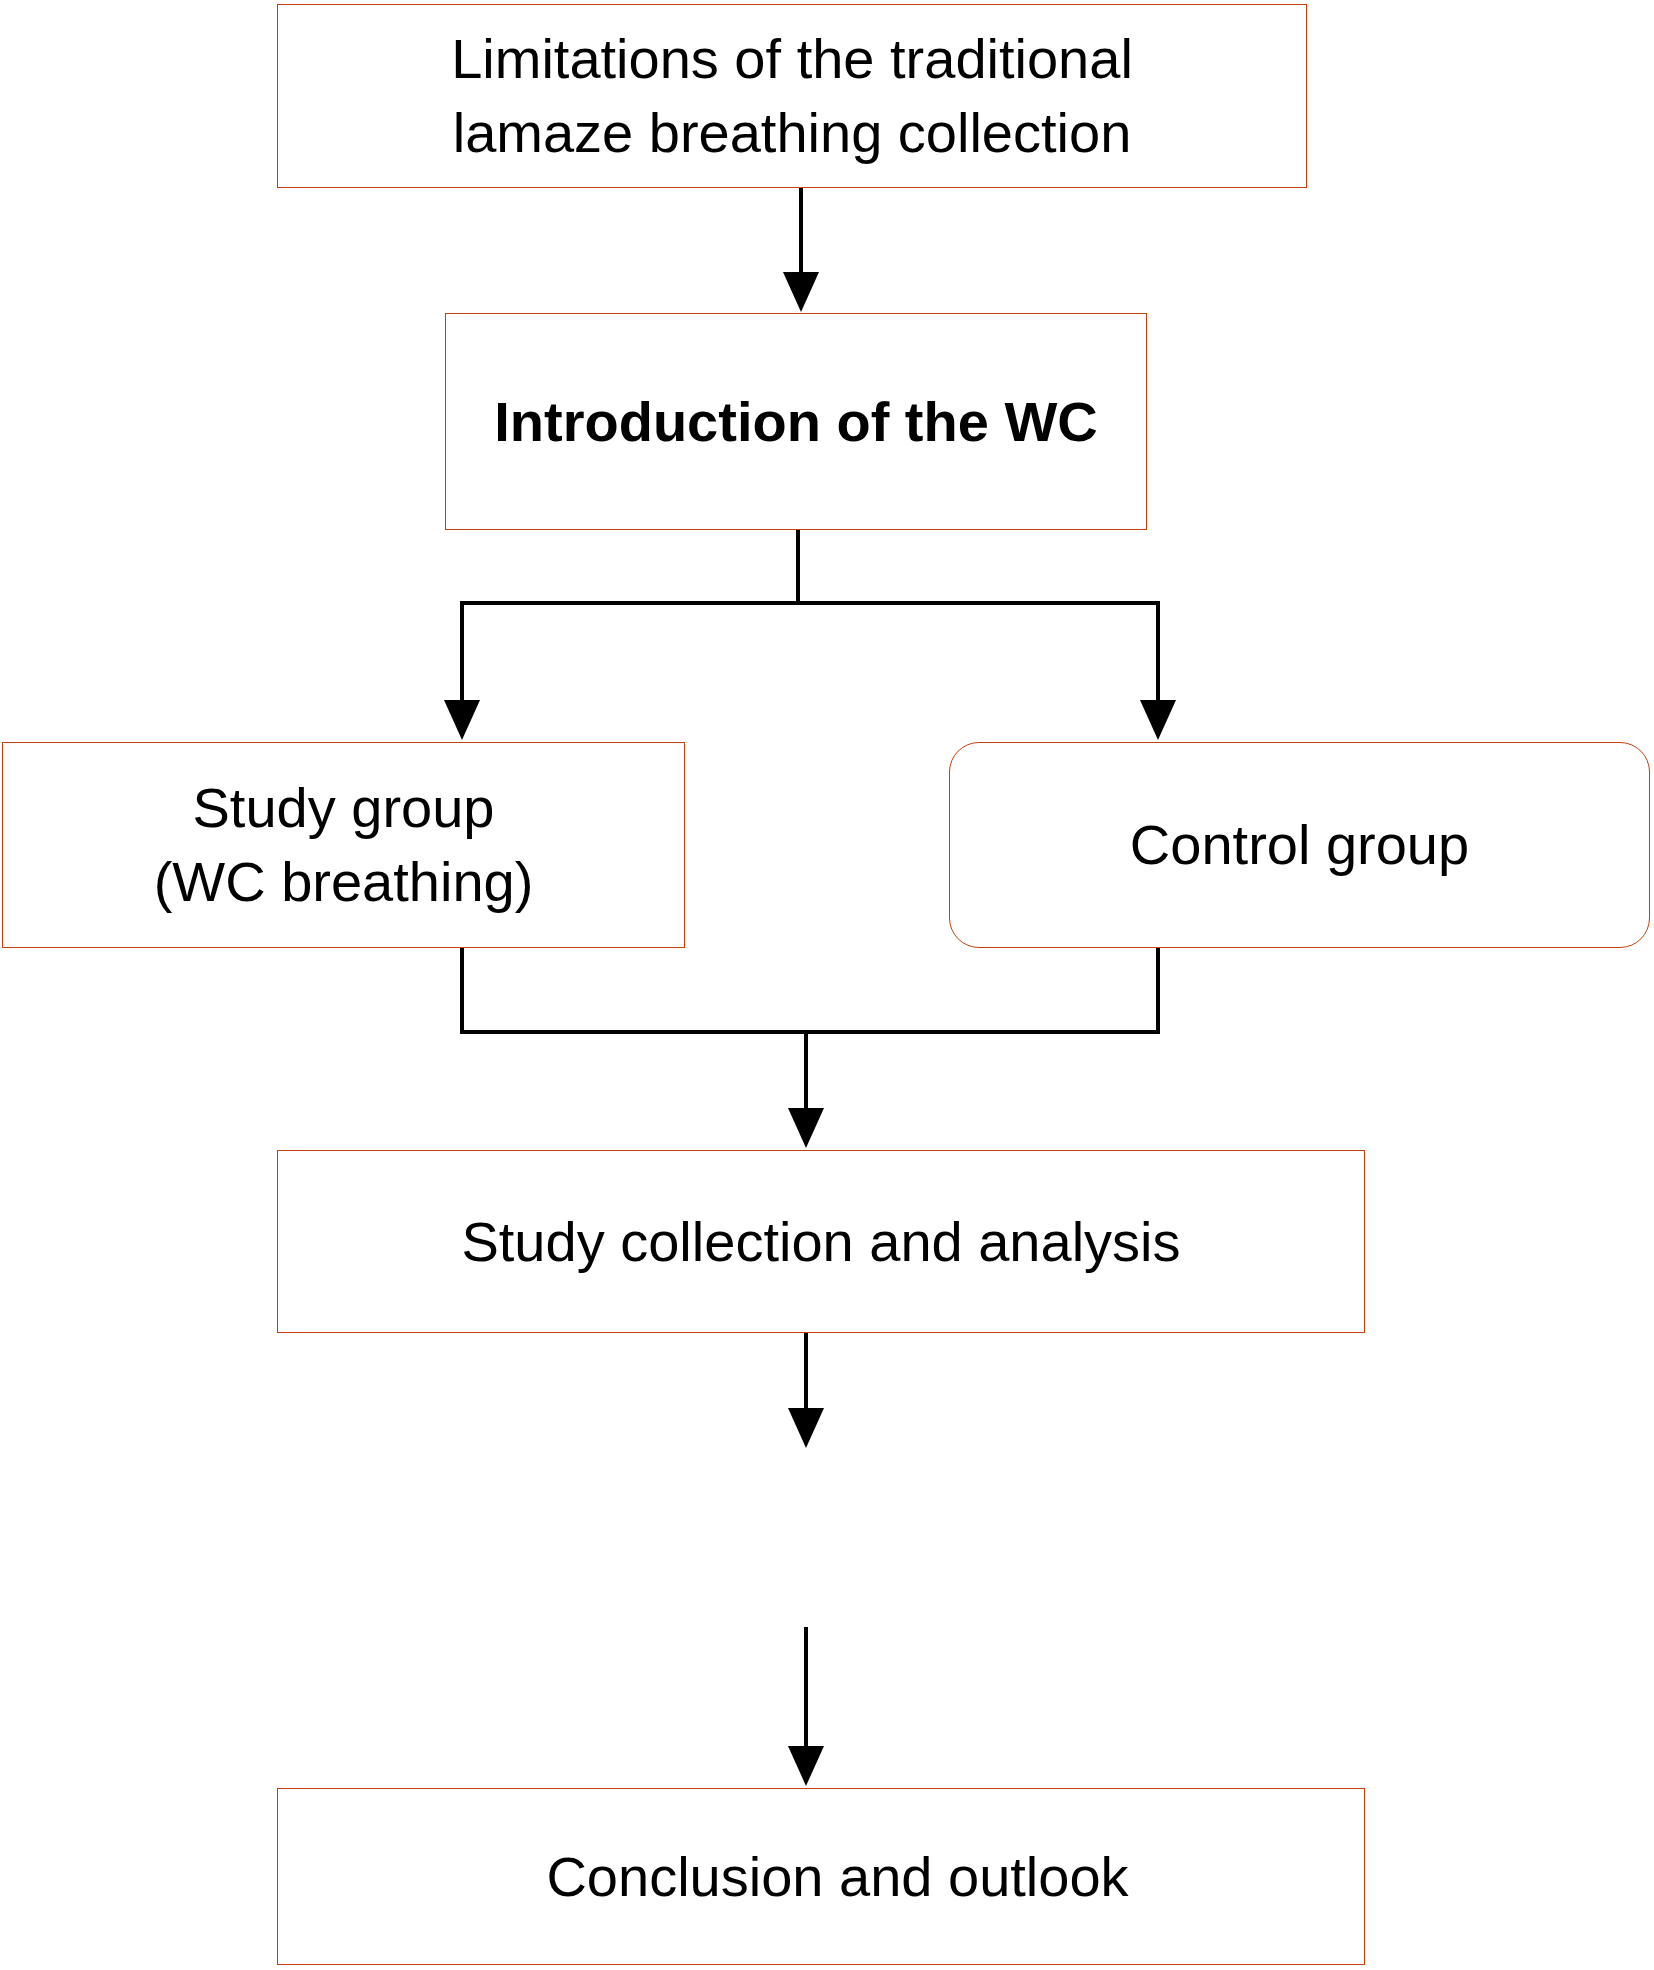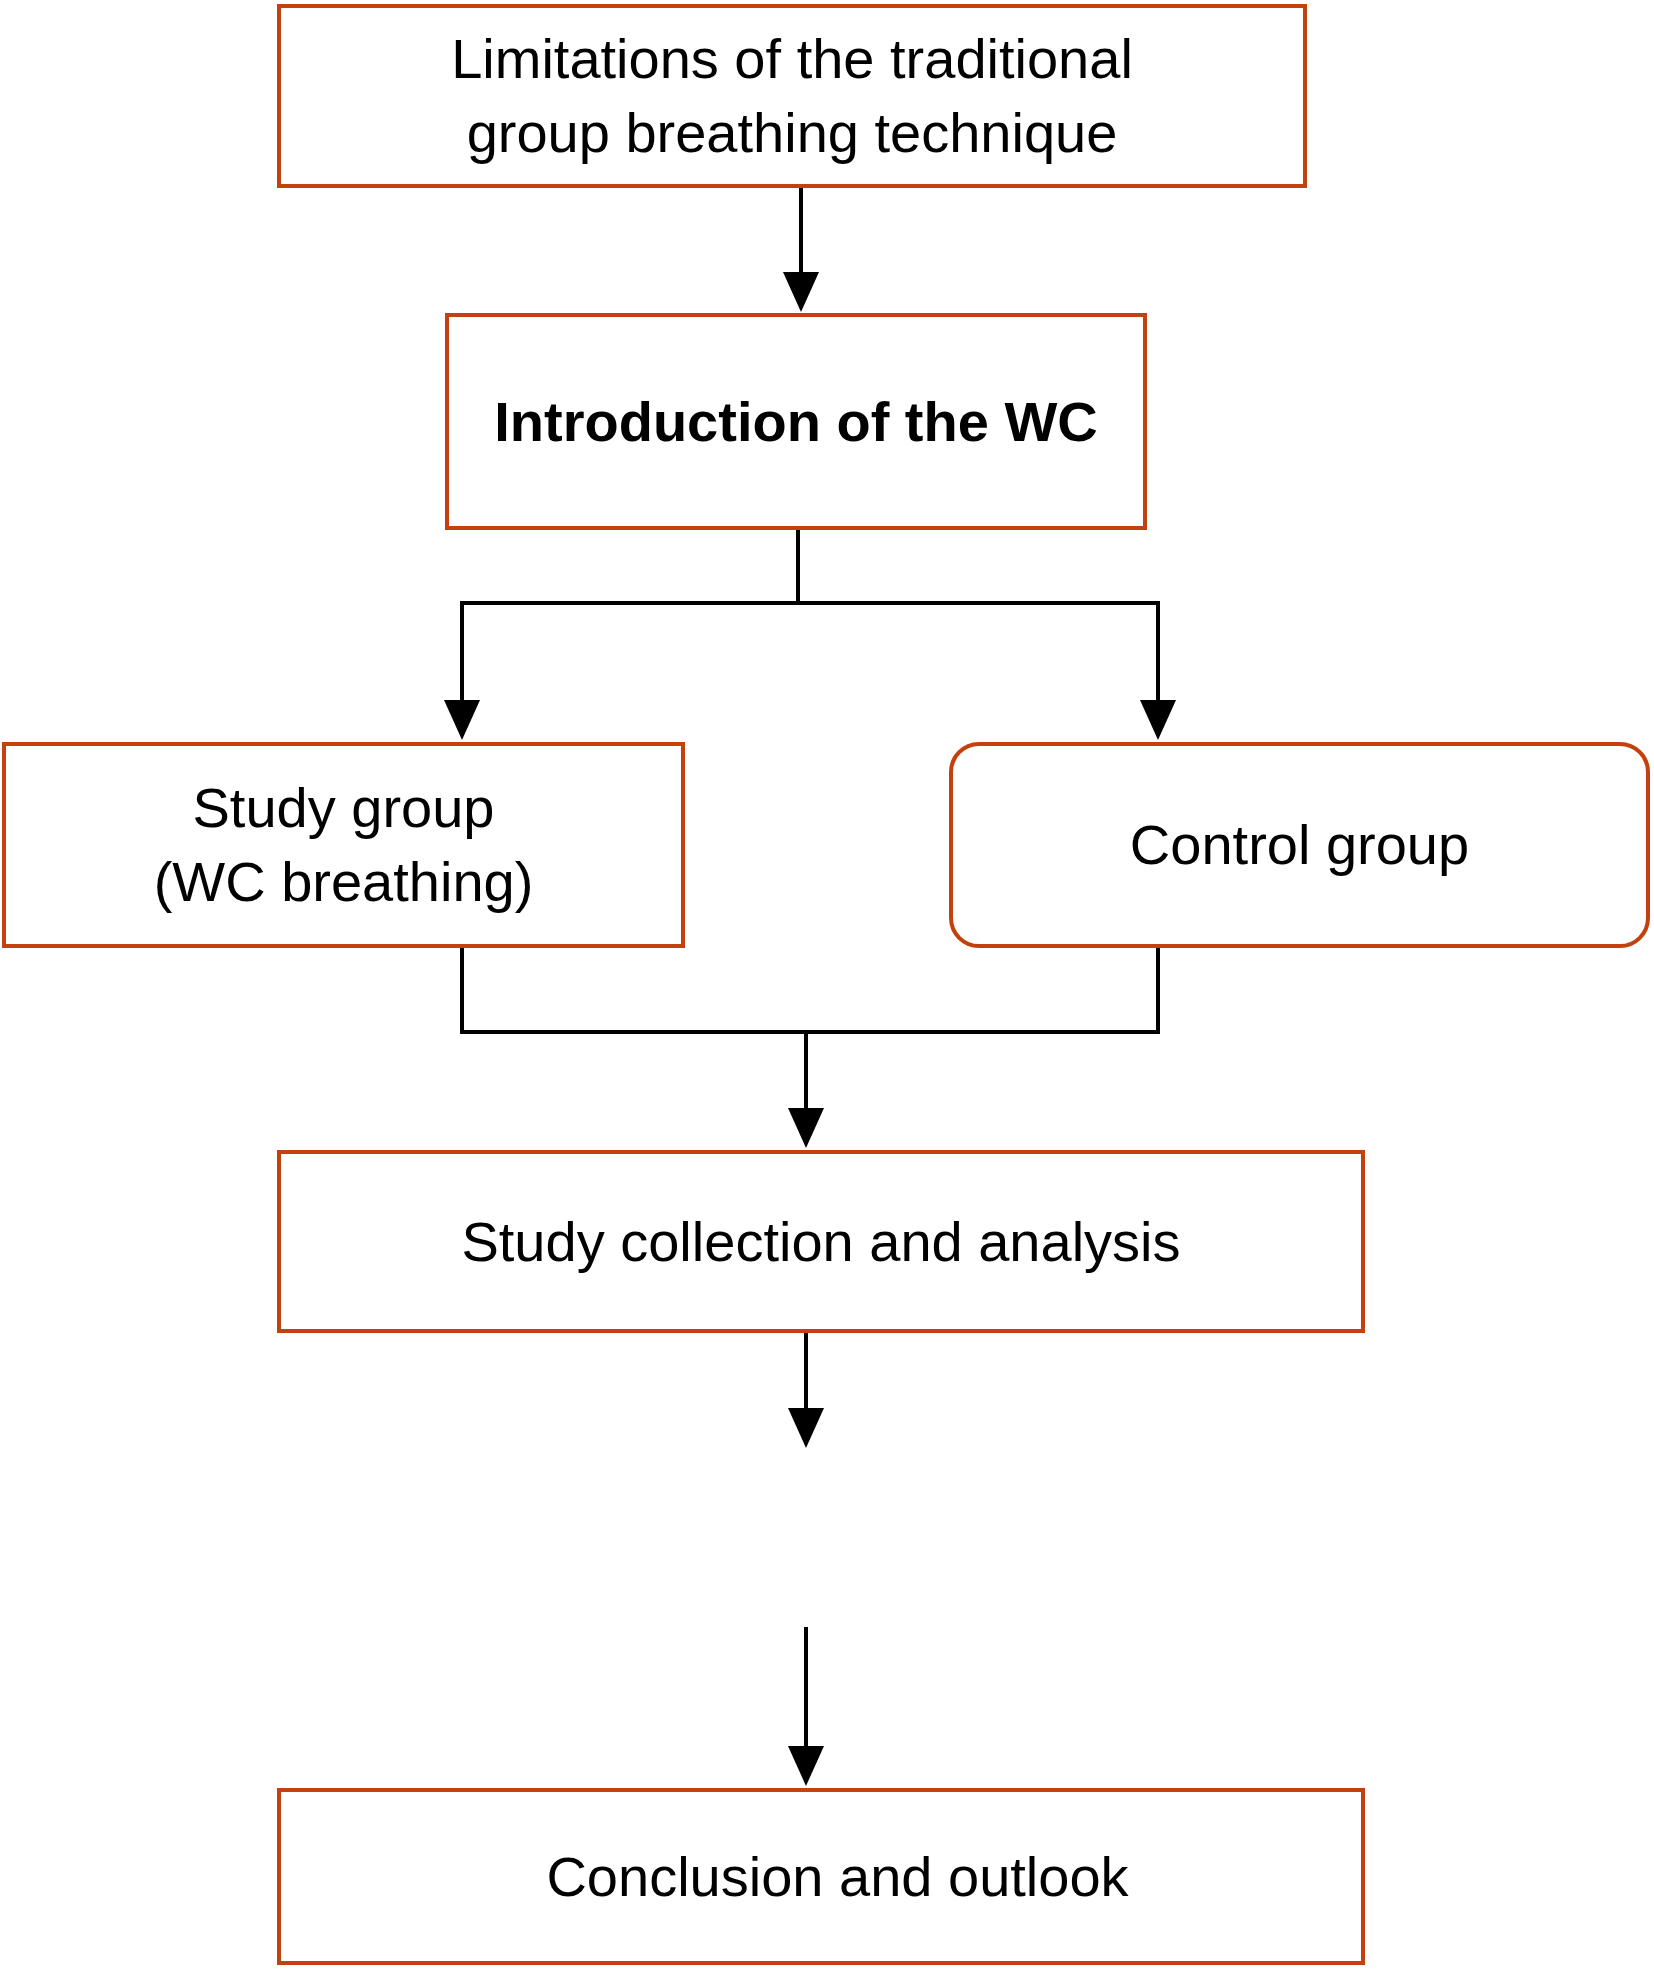--- a/index.html
+++ b/index.html
@@ -13,21 +13,21 @@
     height: 1970px;
     background: #ffffff;
     font-family: "Liberation Sans", "DejaVu Sans", sans-serif;
     color: #000000;
     overflow: hidden;
   }
   .box {
     position: absolute;
     box-sizing: border-box;
     background: #ffffff;
-    border: 4px solid #c2410c;
+    border: 1px solid #c2410c;
     display: flex;
     flex-direction: column;
     align-items: center;
     justify-content: center;
     text-align: center;
     font-size: 56px;
     line-height: 1.32;
     white-space: nowrap;
   }
   .vline {
@@ -85,21 +85,21 @@
   #c5-line { left: 804px; top: 1627px; height: 121px; }
   #c5-head { left: 788px; top: 1746px; }
 </style>
 </head>
 <body>
 
 <div id="canvas">
 
   <div class="box" id="box-limitations">
     <div>Limitations of the traditional</div>
-    <div>group breathing technique</div>
+    <div>lamaze breathing collection</div>
   </div>
 
   <div class="box" id="box-introduction">
     <div>Introduction of the WC</div>
   </div>
 
   <div class="box" id="box-study">
     <div>Study group</div>
     <div>(WC breathing)</div>
   </div>

